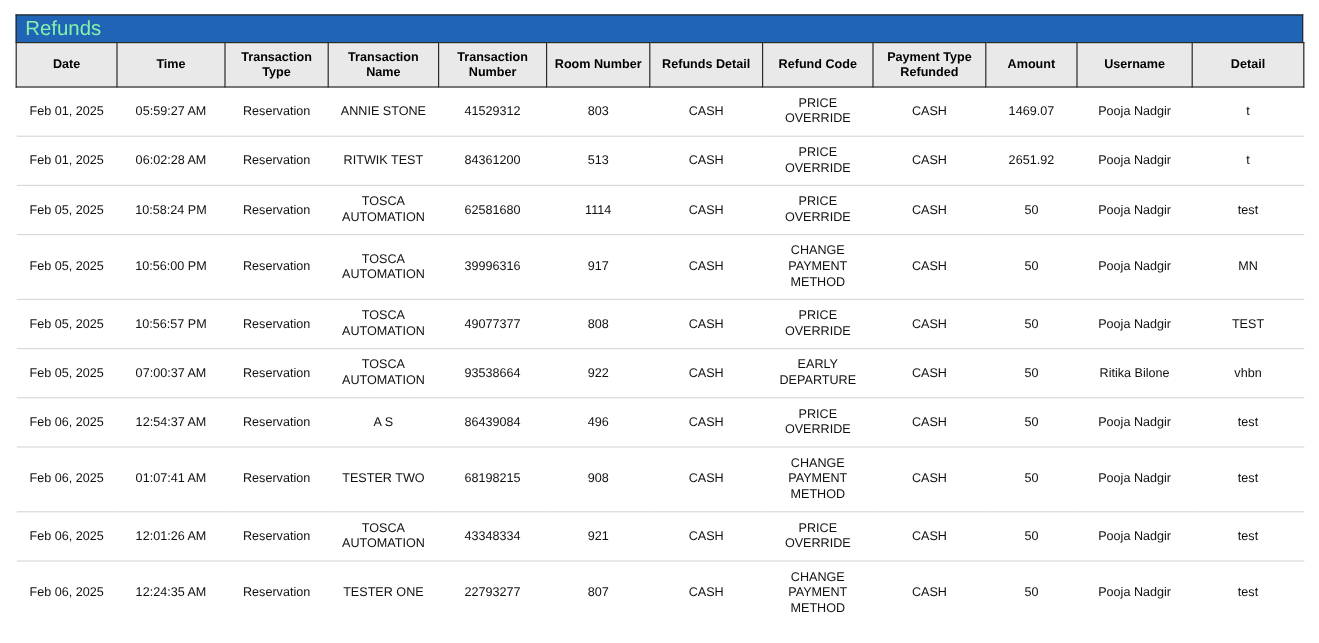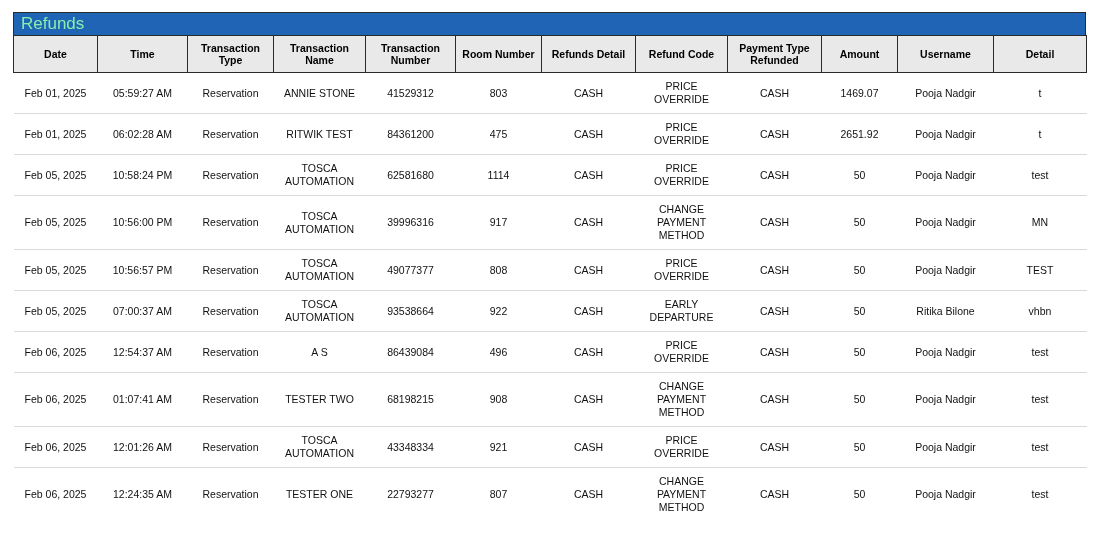--- a/index.html
+++ b/index.html
@@ -126,21 +126,21 @@
           <td>1469.07</td>
           <td>Pooja Nadgir</td>
           <td>t</td>
         </tr>
         <tr>
           <td>Feb 01, 2025</td>
           <td>06:02:28 AM</td>
           <td>Reservation</td>
           <td>RITWIK TEST</td>
           <td>84361200</td>
-          <td>475</td>
+          <td>513</td>
           <td>CASH</td>
           <td>PRICE OVERRIDE</td>
           <td>CASH</td>
           <td>2651.92</td>
           <td>Pooja Nadgir</td>
           <td>t</td>
         </tr>
         <tr>
           <td>Feb 05, 2025</td>
           <td>10:58:24 PM</td>

